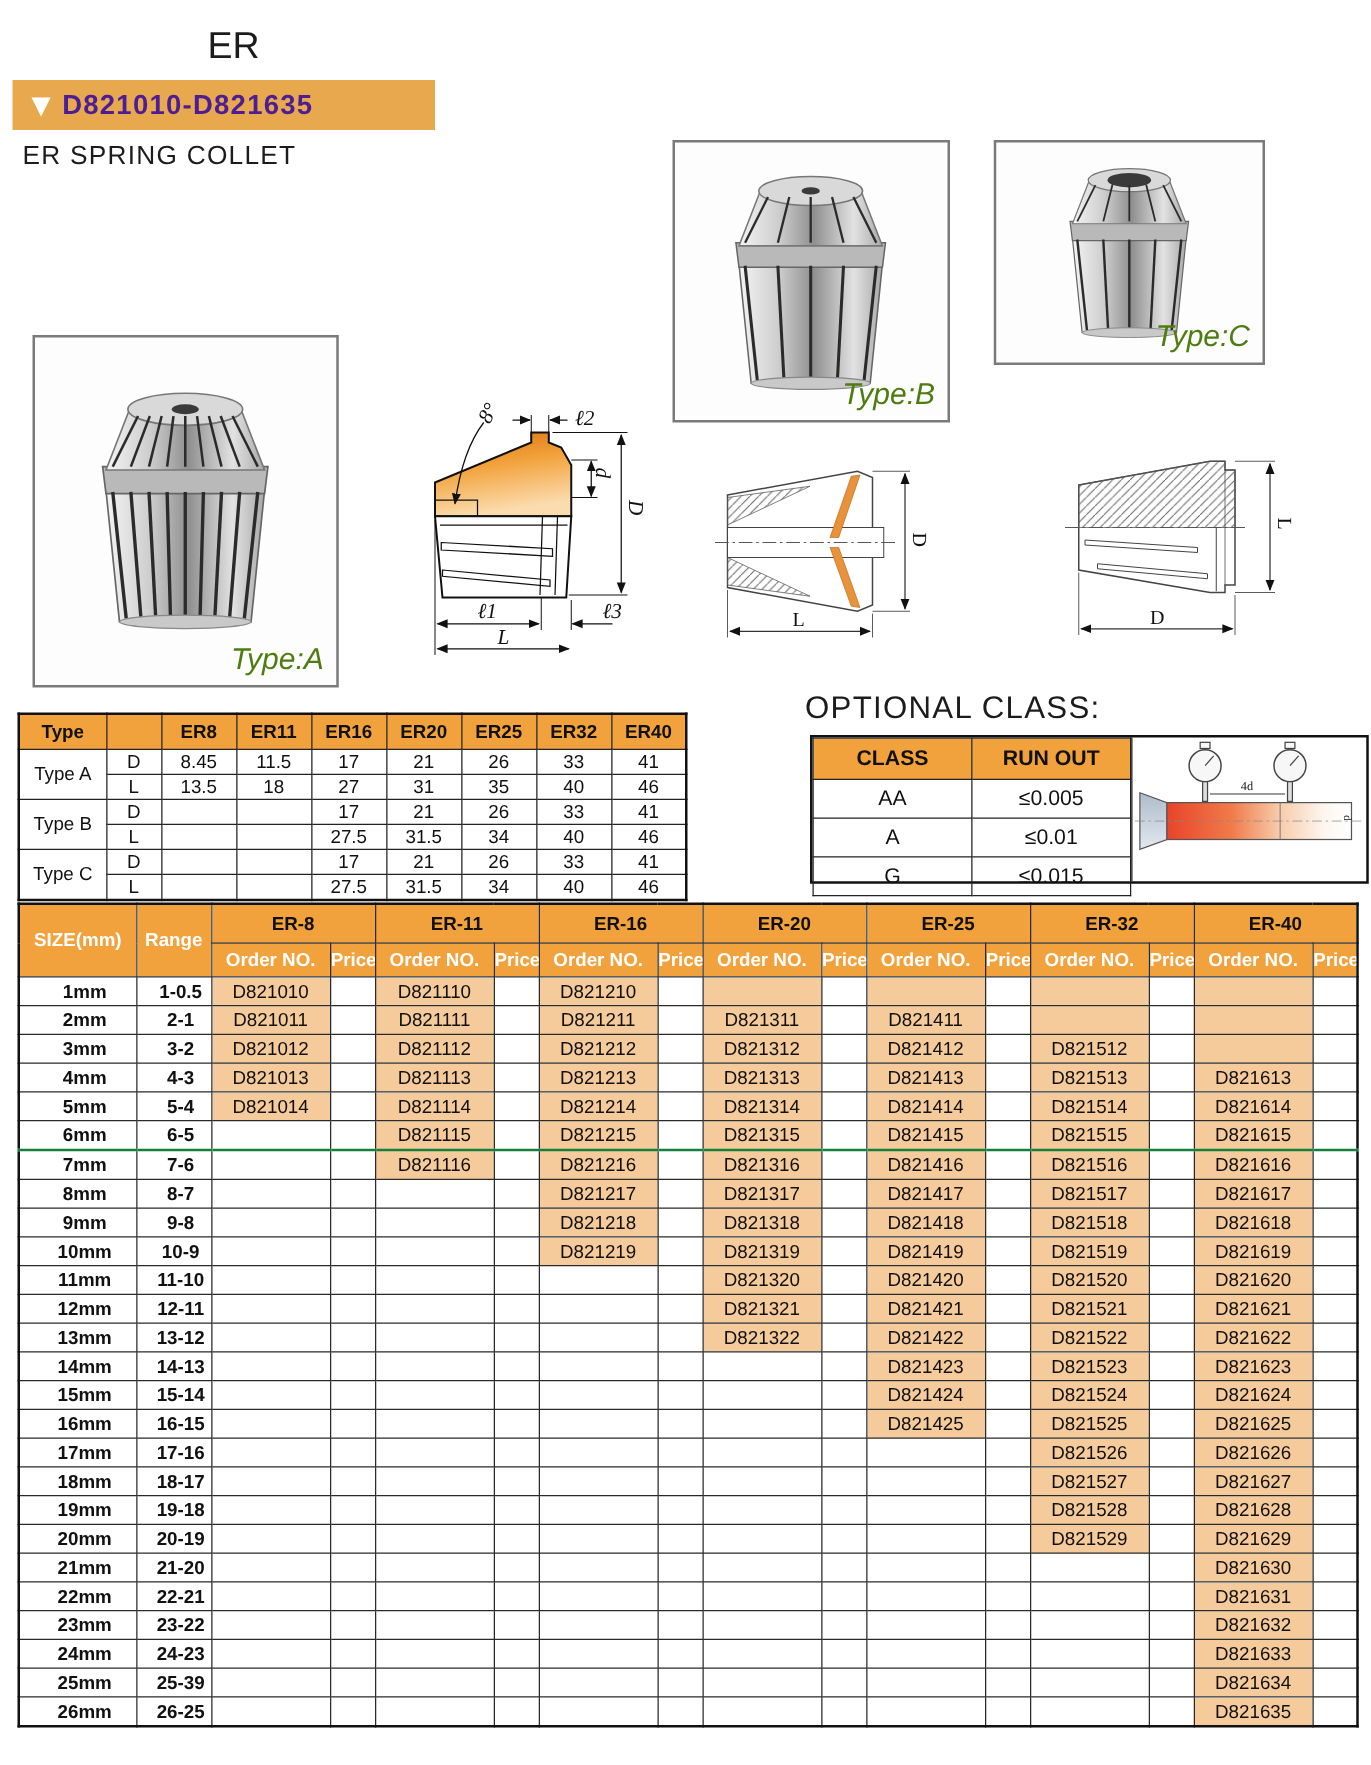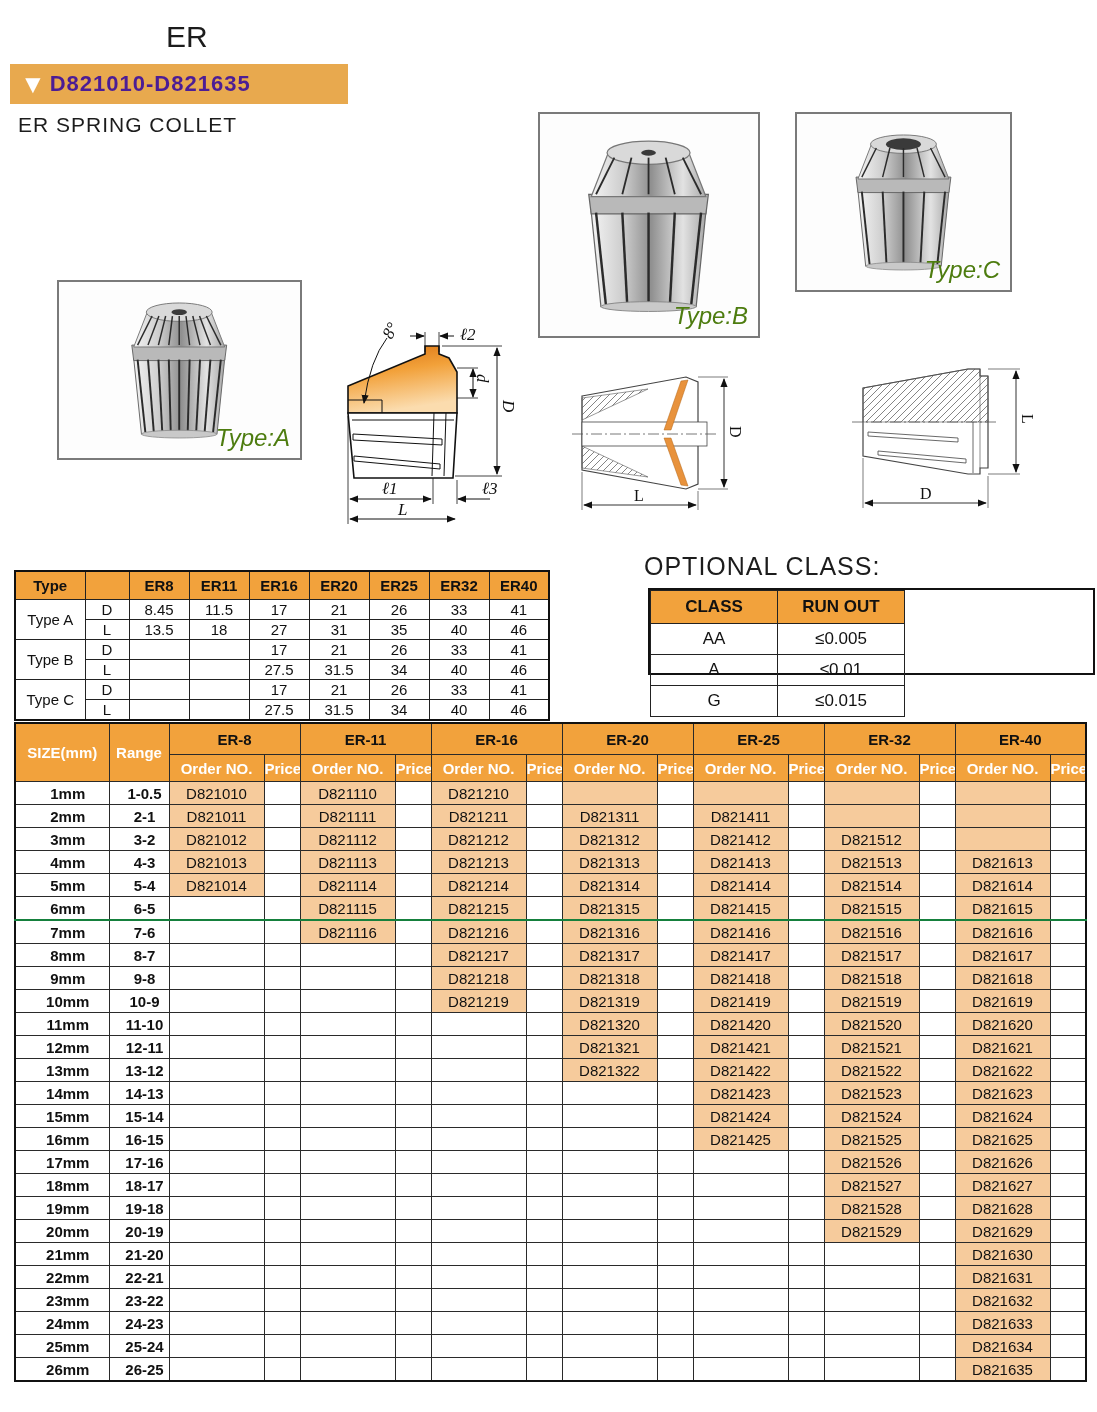--- a/index.html
+++ b/index.html
@@ -13,21 +13,21 @@
     position:absolute; left:10px; top:64px; width:338px; height:40px;
     background:#E8A94E; display:flex; align-items:center; padding-left:10px; box-sizing:border-box;
   }
   .banner .tri { color:#fff; font-size:26px; margin-right:4px; line-height:1; }
   .banner .code { color:#4c1d95; font-size:22px; font-weight:bold; letter-spacing:1px; }
   .title { position:absolute; left:18px; top:113px; font-size:21px; color:#1c1c1c; letter-spacing:1px; }
 
   
   .photo { position:absolute; border:2px solid #7a7a7a; background:#fdfdfd; box-sizing:border-box; }
   .photo .plabel { position:absolute; right:10px; bottom:6px; font-size:24px; color:#4d7c0f;font-style:italic; }
-  #photo-a { left:57px; top:268px; width:245px; height:180px;margin-top:12px; }
+  #photo-a { left:26px; top:268px; width:245px; height:282px; }
   #photo-b { left:538px; top:112px; width:222px; height:226px; }
   #photo-c { left:795px; top:112px; width:217px; height:180px; }
   .photo svg { position:absolute; left:8%; top:3%; width:84%; height:88%; }
 
   
   .drawing { position:absolute; }
   #draw-section { left:330px; top:308px; width:218px; height:230px; }
   #draw-mid     { left:572px; top:362px; width:190px; height:156px; }
   #draw-right   { left:848px; top:356px; width:205px; height:162px; }
   svg text { font-family:"Liberation Serif", serif; }
@@ -36,21 +36,21 @@
 
   
   .ttable { position:absolute; left:14px; top:570px; width:534px; border-collapse:collapse; table-layout:fixed; border:2px solid #111; }
   .ttable th, .ttable td { border:1px solid #222; text-align:center; padding:0; font-size:15px; }
   .ttable thead th { background:#F2A23C; height:27px; font-weight:bold; color:#111; }
   .ttable tbody td { height:19px; background:#fff; }
   .ttable .tname { font-size:15px; }
 
   
   .oc-heading { position:absolute; left:644px; top:552px; font-size:25px; color:#1c1c1c; letter-spacing:1px; }
-  .cbox { position:absolute; left:648px; top:588px; width:447px; height:87px; border:2px solid #111; display:flex; box-sizing:border-box;flex-direction:column; }
+  .cbox { position:absolute; left:648px; top:588px; width:447px; height:119px; border:2px solid #111; display:flex; box-sizing:border-box; }
   .ctable { width:254px; border-collapse:collapse; table-layout:fixed; flex:none; }
   .ctable th { background:#F2A23C; border:1px solid #222; font-size:17px; font-weight:bold; color:#111; height:30px; }
   .ctable td { border:1px solid #222; text-align:center; font-size:17px; height:28px; }
   .cdiag { flex:1; border-left:1px solid #222; position:relative; }
   .cdiag svg { position:absolute; inset:0; width:100%; height:100%; }
 
   
   .mtable { position:absolute; left:14px; top:722px; width:1071px; border-collapse:collapse; table-layout:fixed; border:2px solid #111; }
   .mtable th, .mtable td { border:1px solid #2a2a2a; text-align:center; padding:0; overflow:hidden; white-space:nowrap; }
   .mtable thead th { background:#F2A23C; font-size:15px; font-weight:bold; }
@@ -904,21 +904,21 @@
           <td class="c-price"></td>
           <td class="c-order"></td>
           <td class="c-price"></td>
           <td class="c-order"></td>
           <td class="c-price"></td>
           <td class="c-order sh">D821633</td>
           <td class="c-price"></td>
         </tr>
         <tr>
           <td class="c-size">25mm</td>
-          <td class="c-range">25-24</td>
+          <td class="c-range">25-39</td>
           <td class="c-order"></td>
           <td class="c-price"></td>
           <td class="c-order"></td>
           <td class="c-price"></td>
           <td class="c-order"></td>
           <td class="c-price"></td>
           <td class="c-order"></td>
           <td class="c-price"></td>
           <td class="c-order"></td>
           <td class="c-price"></td>

